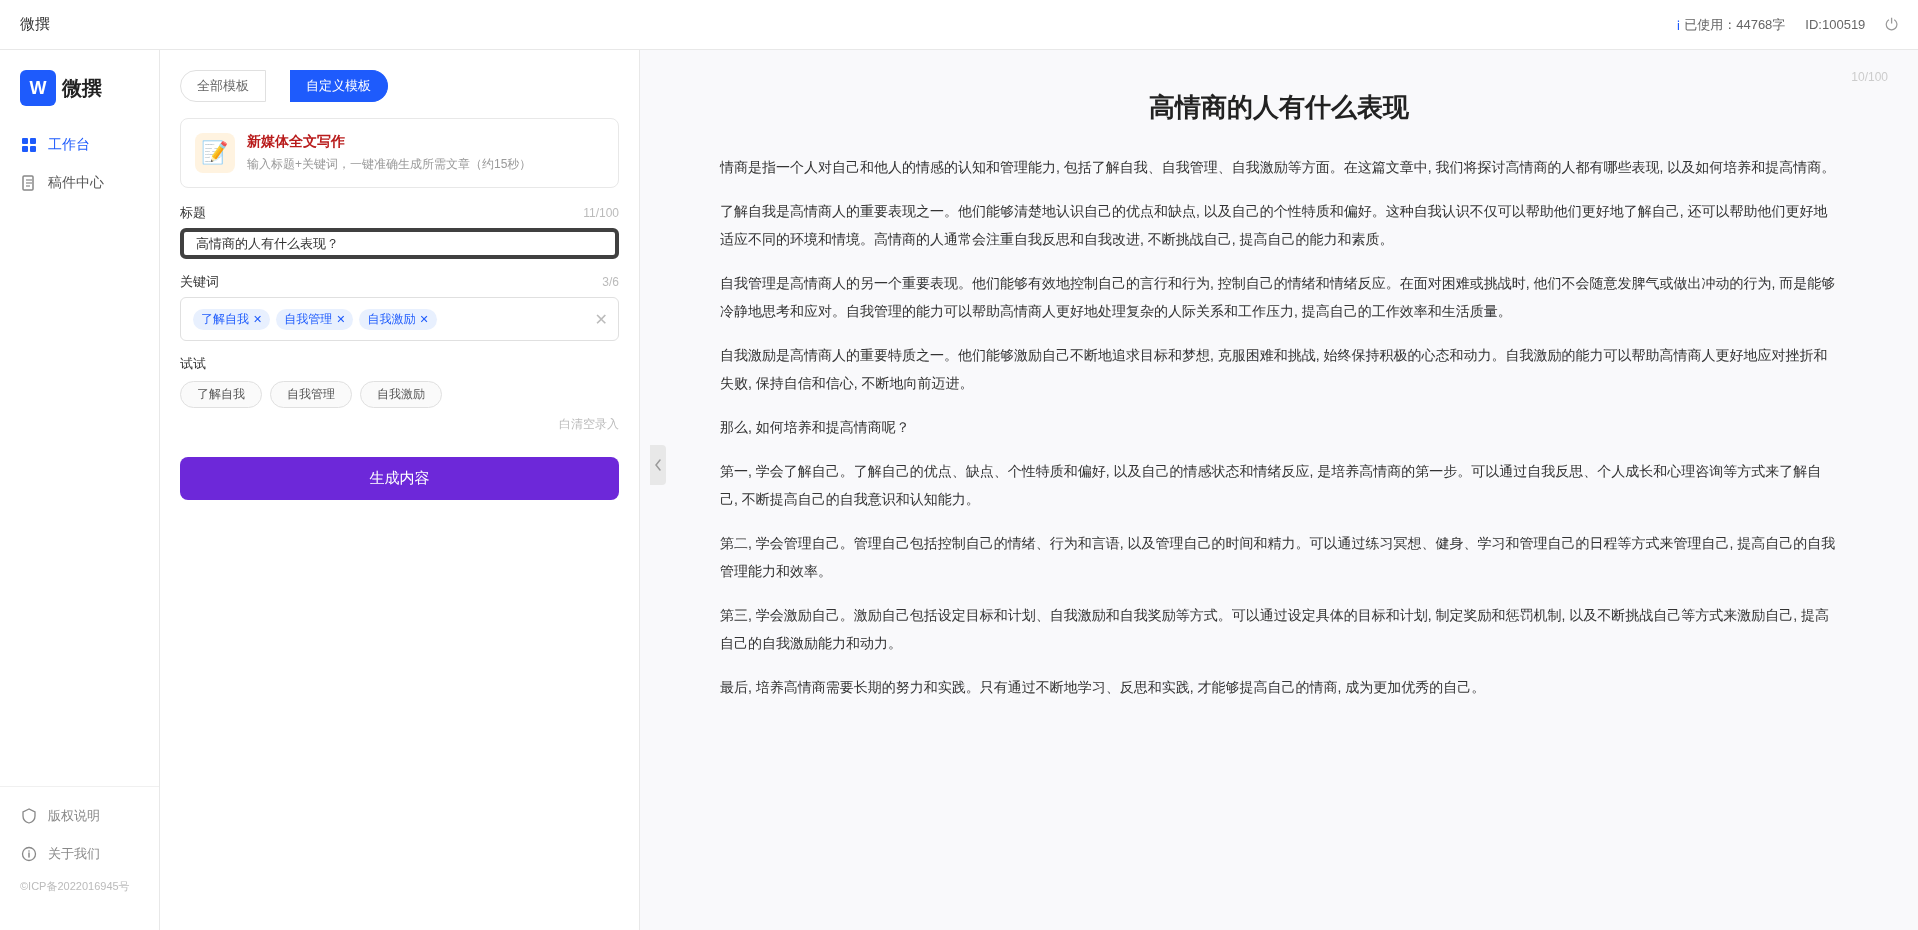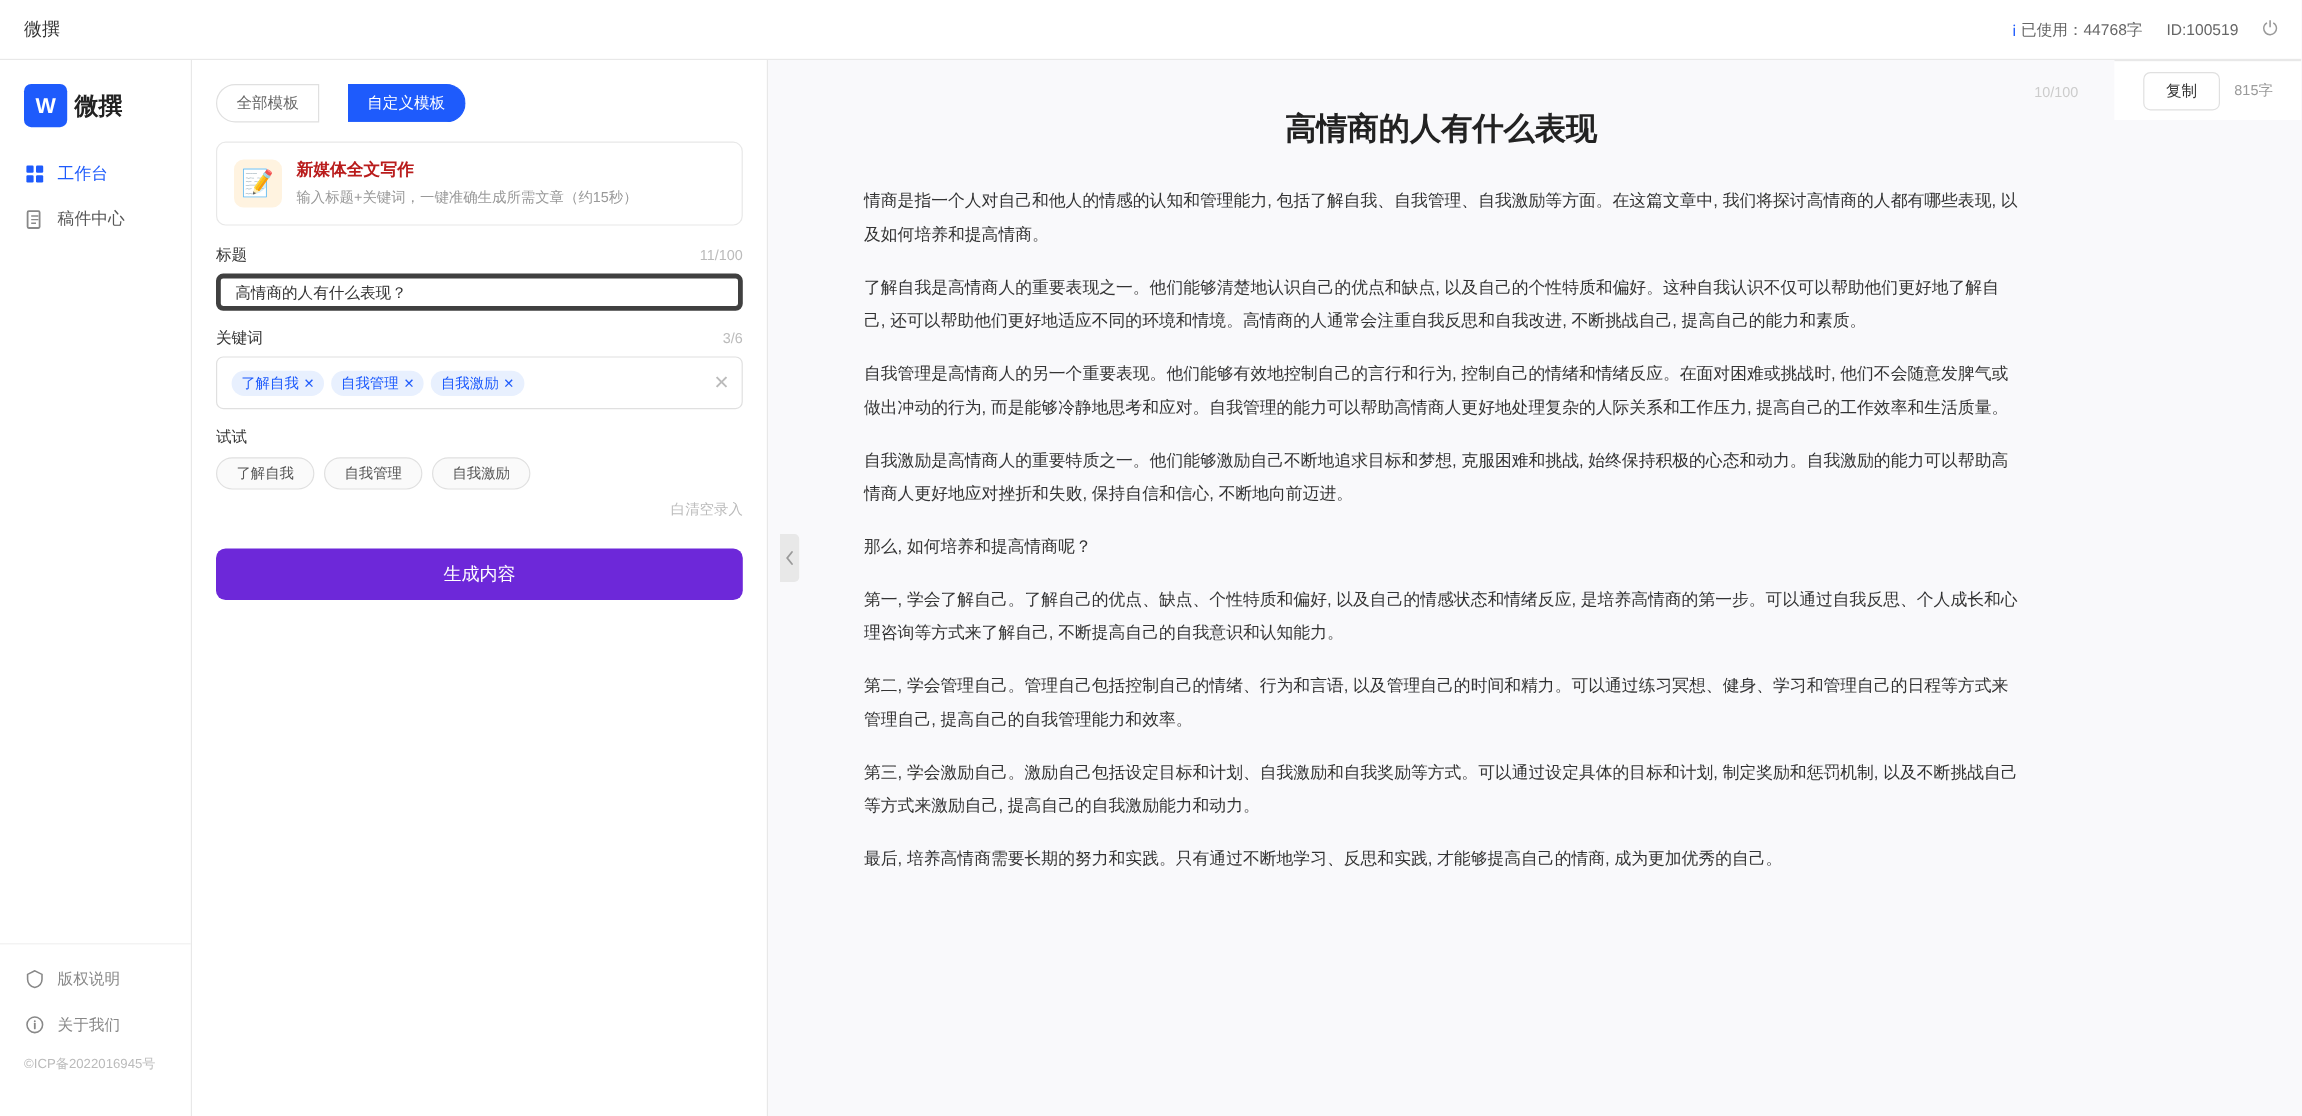--- a/index.html
+++ b/index.html
@@ -170,20 +170,21 @@
       background: #e8e8e8; border-radius: 0 4px 4px 0;
       display: flex; align-items: center; justify-content: center;
       cursor: pointer; z-index: 10;
     }
 
     
     .right-panel {
       flex: 1;
       background: #f9f9fb;
       display: flex;
+      flex-direction: column;
       overflow: hidden;
     }
     .content-area {
       flex: 1;
       overflow-y: auto;
       padding: 40px 80px;
       position: relative;
     }
     .content-page-count {
       position: absolute; top: 20px; right: 30px;
@@ -357,18 +358,14 @@
         <p>了解自我是高情商人的重要表现之一。他们能够清楚地认识自己的优点和缺点, 以及自己的个性特质和偏好。这种自我认识不仅可以帮助他们更好地了解自己, 还可以帮助他们更好地适应不同的环境和情境。高情商的人通常会注重自我反思和自我改进, 不断挑战自己, 提高自己的能力和素质。</p>
         <p>自我管理是高情商人的另一个重要表现。他们能够有效地控制自己的言行和行为, 控制自己的情绪和情绪反应。在面对困难或挑战时, 他们不会随意发脾气或做出冲动的行为, 而是能够冷静地思考和应对。自我管理的能力可以帮助高情商人更好地处理复杂的人际关系和工作压力, 提高自己的工作效率和生活质量。</p>
         <p>自我激励是高情商人的重要特质之一。他们能够激励自己不断地追求目标和梦想, 克服困难和挑战, 始终保持积极的心态和动力。自我激励的能力可以帮助高情商人更好地应对挫折和失败, 保持自信和信心, 不断地向前迈进。</p>
         <p>那么, 如何培养和提高情商呢？</p>
         <p>第一, 学会了解自己。了解自己的优点、缺点、个性特质和偏好, 以及自己的情感状态和情绪反应, 是培养高情商的第一步。可以通过自我反思、个人成长和心理咨询等方式来了解自己, 不断提高自己的自我意识和认知能力。</p>
         <p>第二, 学会管理自己。管理自己包括控制自己的情绪、行为和言语, 以及管理自己的时间和精力。可以通过练习冥想、健身、学习和管理自己的日程等方式来管理自己, 提高自己的自我管理能力和效率。</p>
         <p>第三, 学会激励自己。激励自己包括设定目标和计划、自我激励和自我奖励等方式。可以通过设定具体的目标和计划, 制定奖励和惩罚机制, 以及不断挑战自己等方式来激励自己, 提高自己的自我激励能力和动力。</p>
         <p>最后, 培养高情商需要长期的努力和实践。只有通过不断地学习、反思和实践, 才能够提高自己的情商, 成为更加优秀的自己。</p>
       </div>
     </div>
-    <div class="right-bottom">
-      <button class="copy-btn">复制</button>
-      <span class="word-count">815字</span>
-    </div>
   </div>
 </div>
 
 </body></html>

